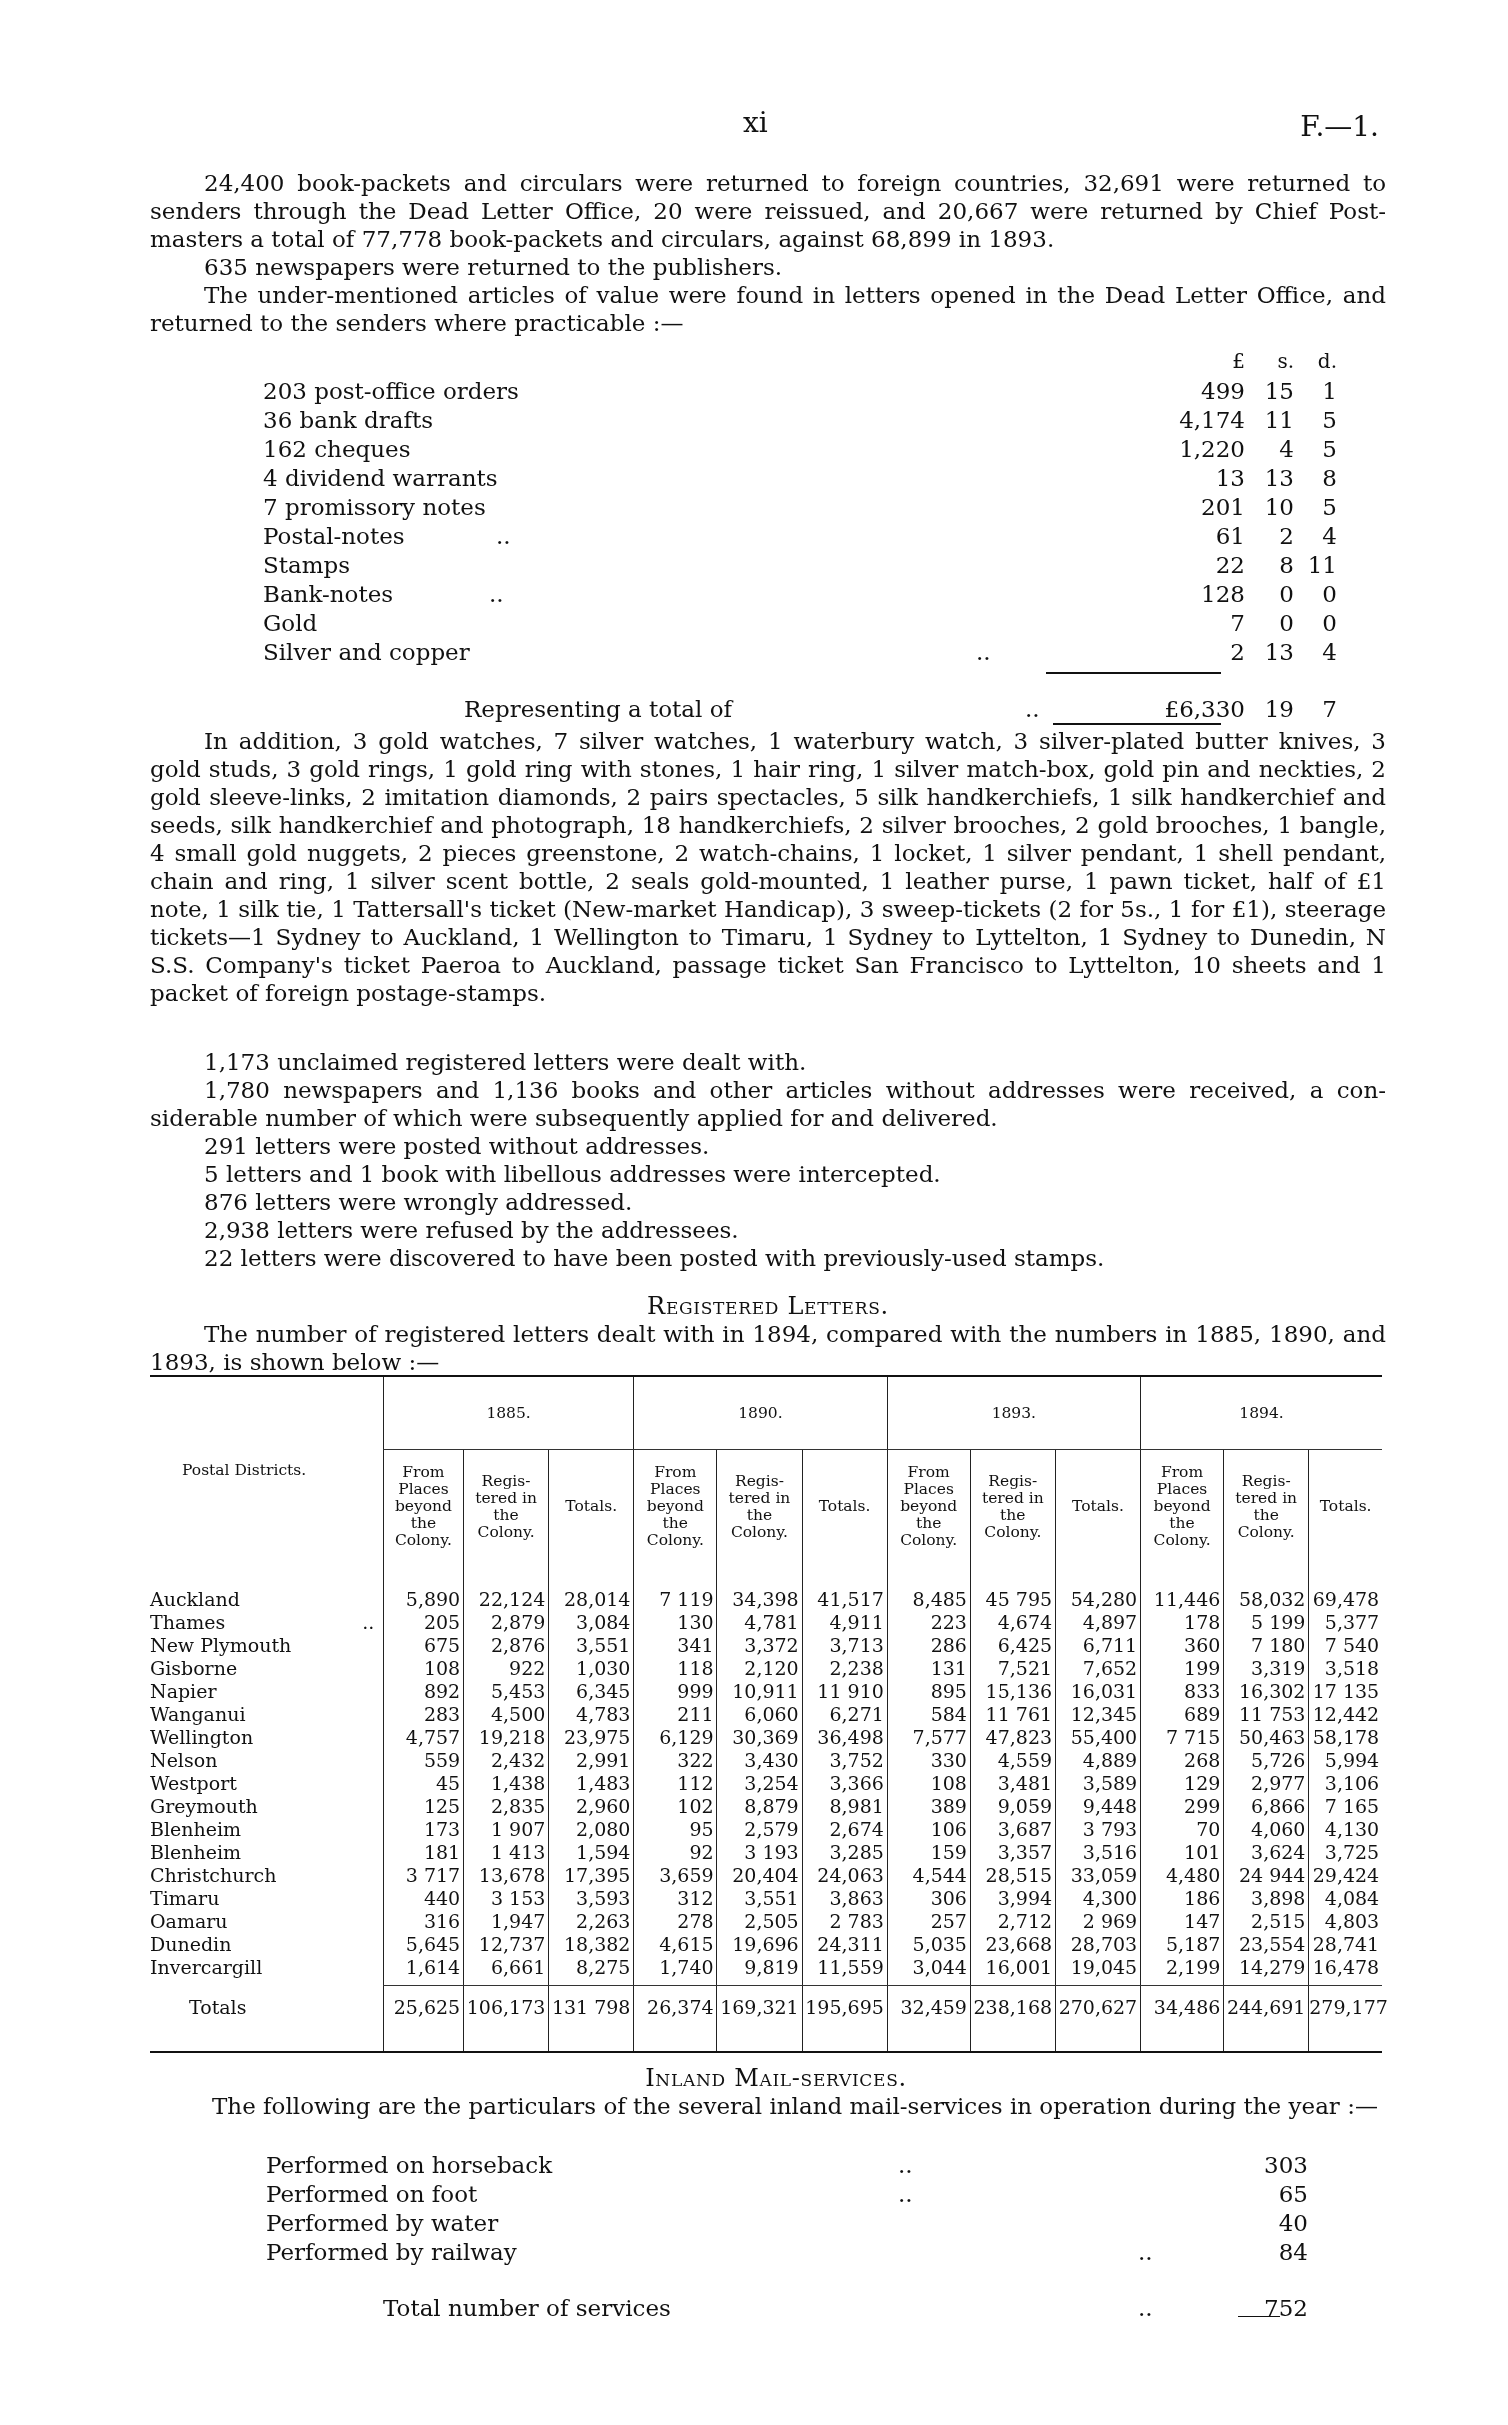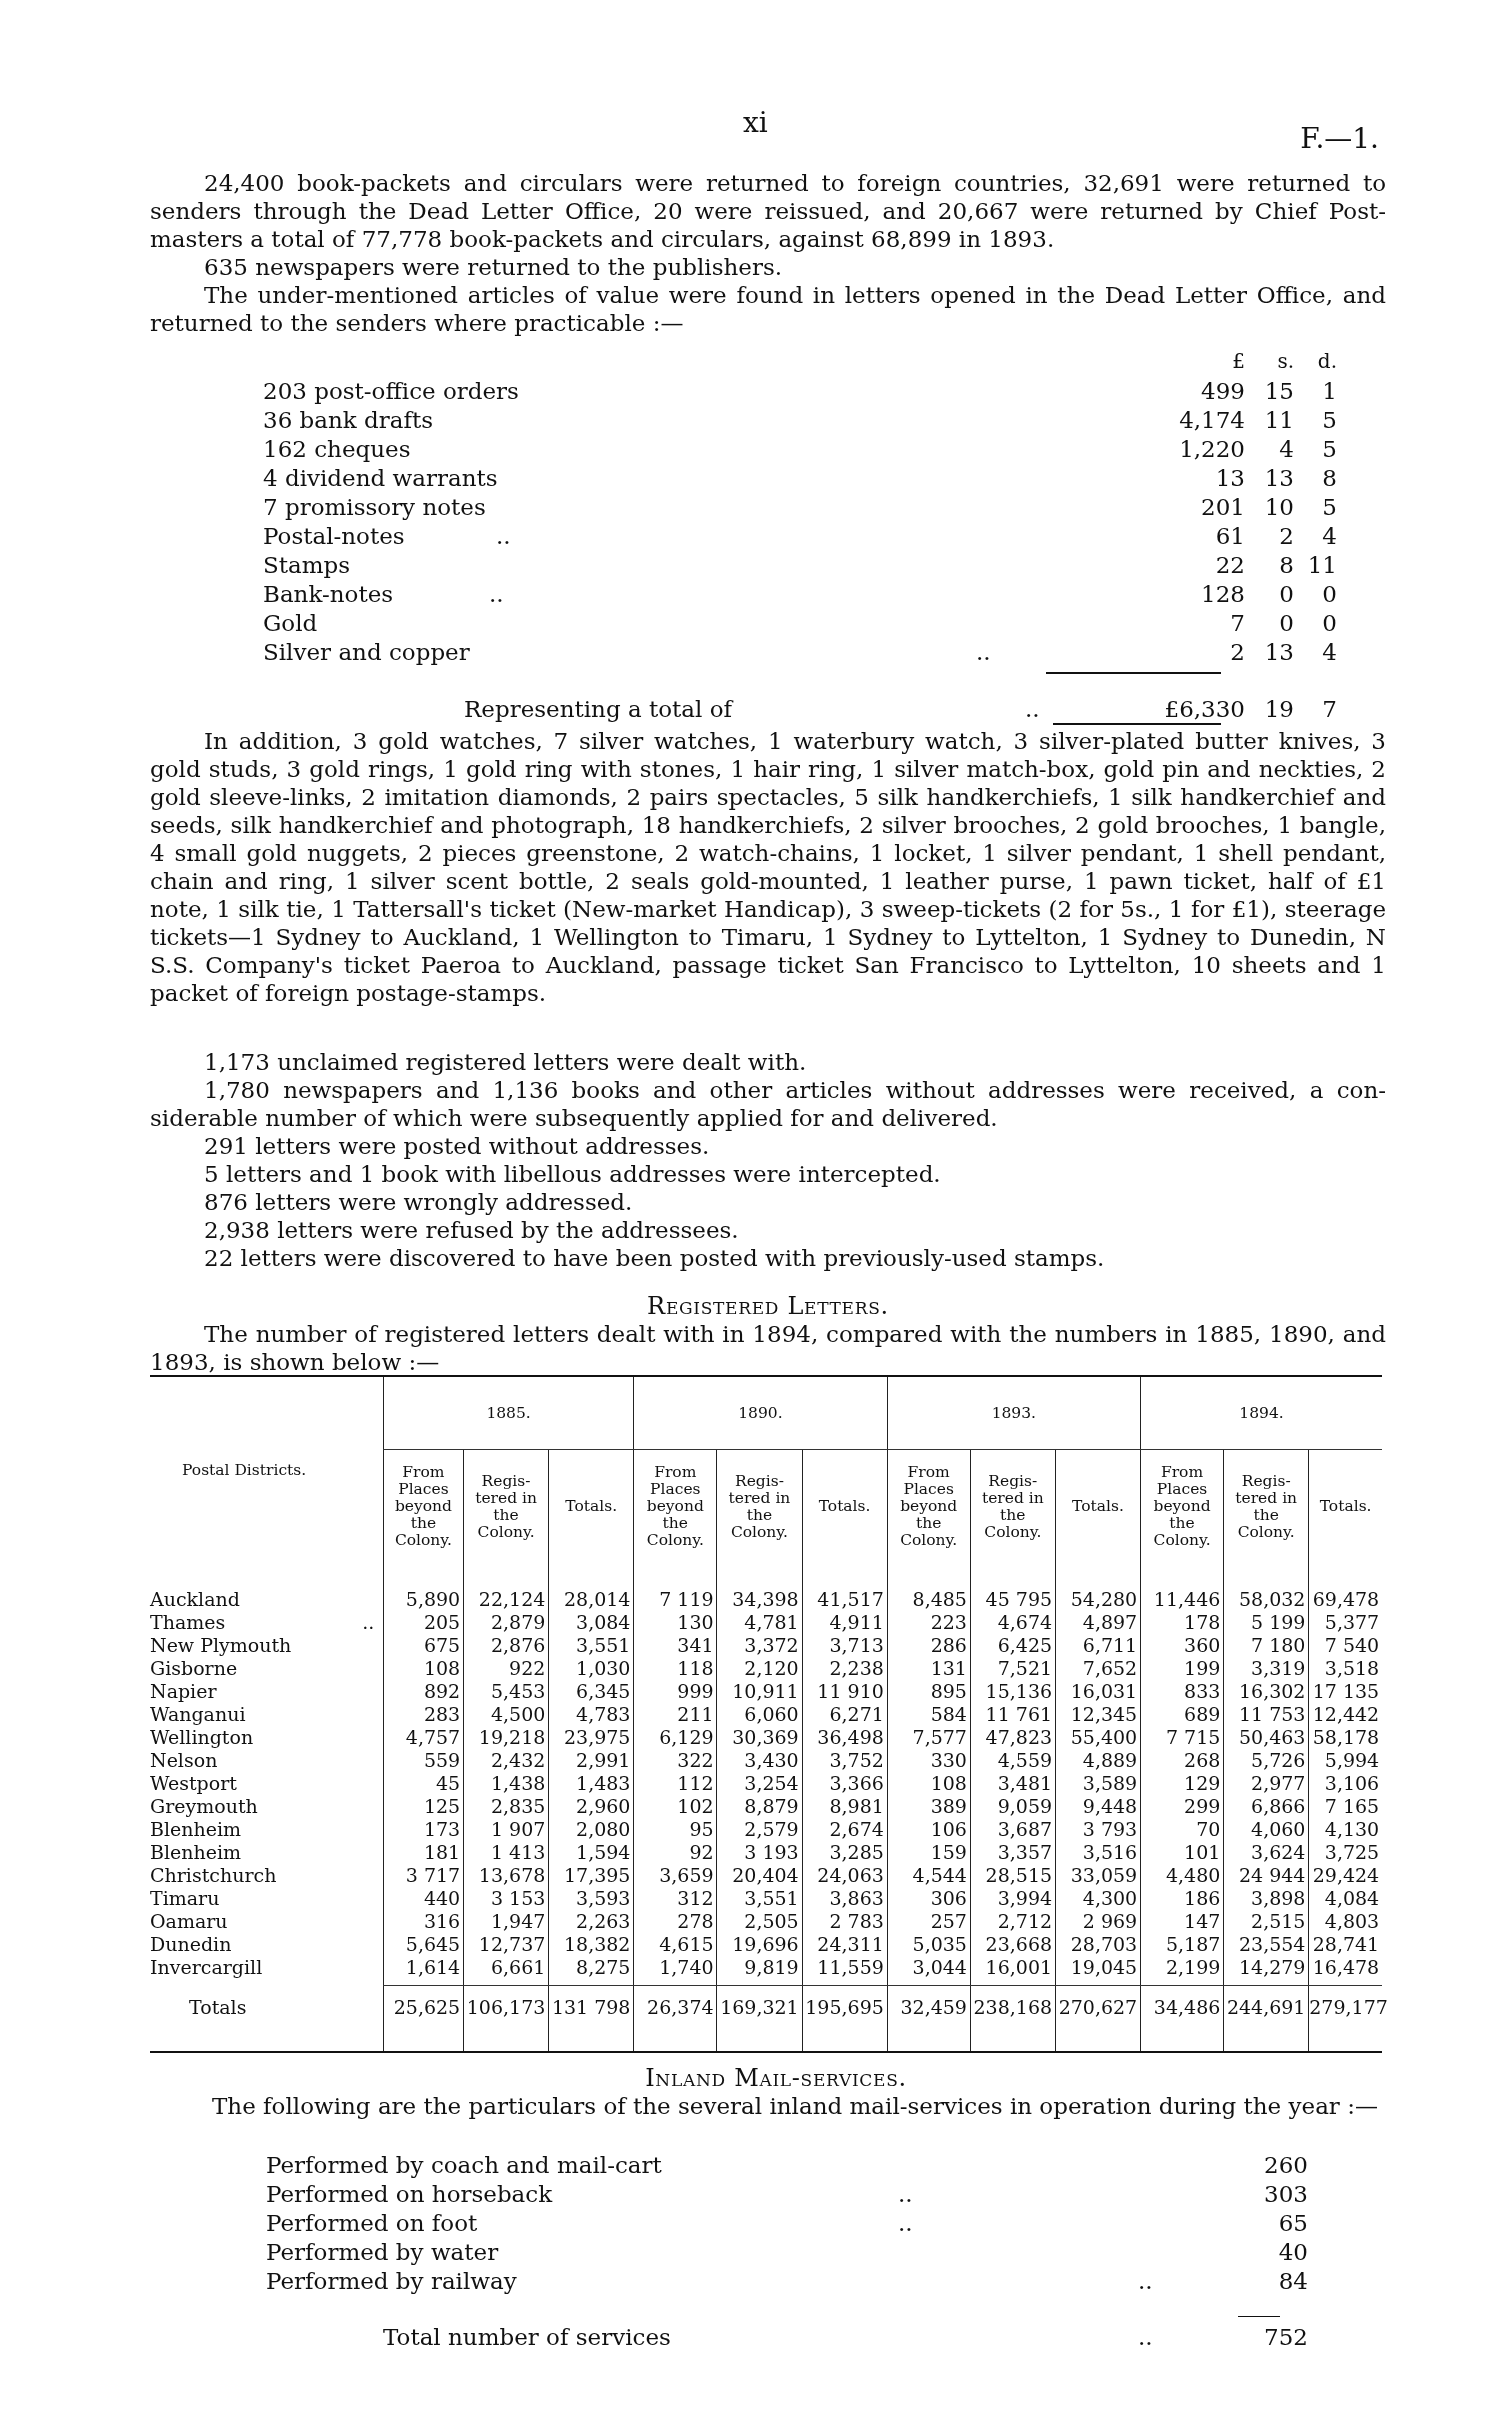--- a/index.html
+++ b/index.html
@@ -4,21 +4,21 @@
 <style>
   html, body { margin: 0; padding: 0; background: #ffffff; }
   body {
     width: 1509px; height: 2426px; position: relative; overflow: hidden;
     font-family: "DejaVu Serif", "Liberation Serif", serif;
     color: #111111;
   }
   .page { position: absolute; left: 150px; top: 0; width: 1236px; }
   .hdr { position: absolute; top: 106px; left: 0; width: 1236px; height: 42px; font-size: 28px; }
   .hdr .pg { position: absolute; left: 593px; top: 0; }
-  .hdr .ref { position: absolute; right: 7px; top: 16px; }
+  .hdr .ref { position: absolute; right: 7px; top: 4px; }
 
   .txt { font-size: 23px; line-height: 28px; text-align: justify; }
   .para { margin: 0; text-indent: 54px; }
 
   .block1 { position: absolute; top: 169px; left: 0; width: 1236px; }
 
   
   .vt { position: absolute; top: 349px; left: 0; width: 1236px; font-size: 23px; }
   .vrow { position: relative; height: 29px; }
   .vrow .lbl { position: absolute; left: 113px; }
@@ -530,24 +530,20 @@
       </table>
   </div>
 
   <div class="block4 txt">
     <div class="smallcaps">Inland Mail-services.</div>
     <p class="para">The following are the particulars of the several inland mail-services in operation during the year :—</p>
   </div>
 
   <div class="svc">
     <div class="srow">
-        <span class="lbl">Performed by coach and mail-cart</span>
-        <span class="val">260</span>
-      </div>
-    <div class="srow">
         <span class="lbl">Performed on horseback</span>
         <span class="dots" style="left:748px">..</span>
         <span class="val">303</span>
       </div>
     <div class="srow">
         <span class="lbl">Performed on foot</span>
         <span class="dots" style="left:748px">..</span>
         <span class="val">65</span>
       </div>
     <div class="srow">

